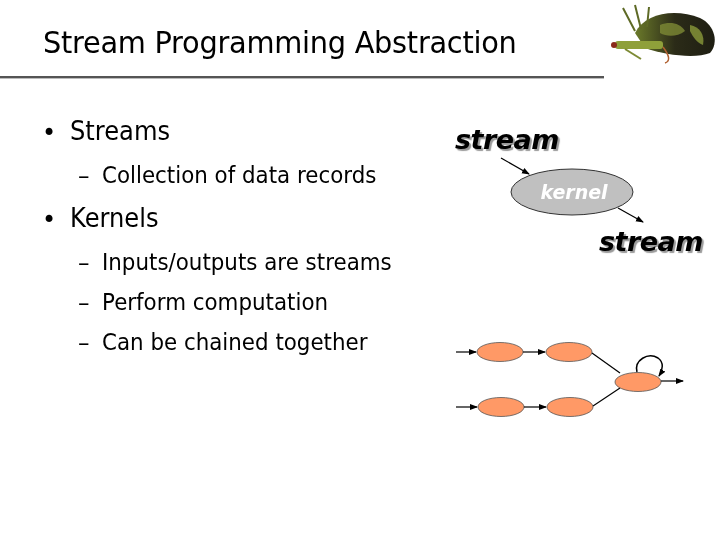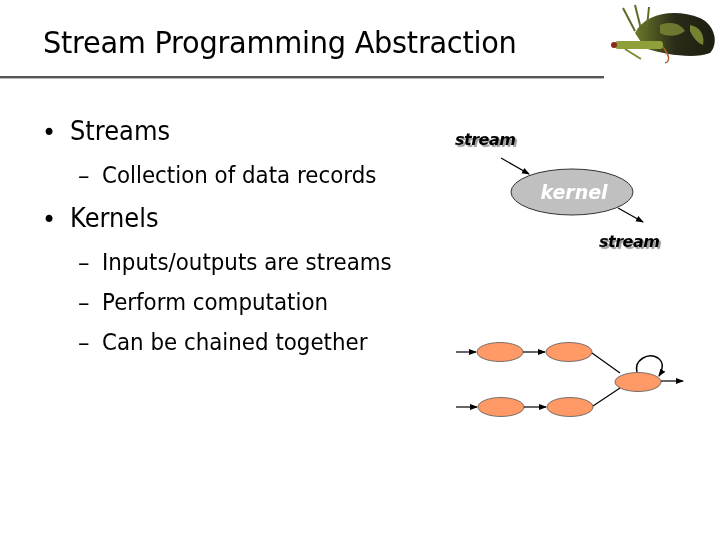--- a/index.html
+++ b/index.html
@@ -10,21 +10,21 @@
   .title-rule { position: absolute; left: 0; top: 76px; width: 604px; height: 2px; background: #555;
                 box-shadow: 0 1px 0 #bbb; }
   .logo { position: absolute; left: 605px; top: 3px; width: 115px; height: 62px; }
   .bullets { position: absolute; left: 0; top: 0; }
   .l1 { position: absolute; font-size: 26px; line-height: 30px; white-space: nowrap; transform: scaleX(0.93); transform-origin: left top; }
   .l2 { position: absolute; font-size: 23px; line-height: 28px; white-space: nowrap; transform: scaleX(0.93); transform-origin: left top; }
   .bullet-dot { position: absolute; font-size: 24px; line-height: 30px; }
   .dash { position: absolute; font-size: 23px; line-height: 28px; }
   .diagram { position: absolute; left: 0; top: 0; width: 720px; height: 540px; }
   .stream-label { position: absolute; font-family: "DejaVu Sans", sans-serif; font-weight: bold; font-style: italic;
-                  font-size: 16px; line-height: 28px; color: #000; text-shadow: 2px 2px 1px #9a9a9a; letter-spacing: -0.5px; }
+                  font-size: 27px; line-height: 28px; color: #000; text-shadow: 2px 2px 1px #9a9a9a; letter-spacing: -0.5px; }
   .kernel-label { font-family: "DejaVu Sans", sans-serif; font-weight: bold; font-style: italic; font-size: 19px; fill: #ffffff; }
 </style>
 </head>
 <body>
 
 <div class="title">Stream Programming Abstraction</div>
 <div class="title-rule"></div>
 
 <svg class="logo" viewBox="0 0 115 62">
   <defs>

